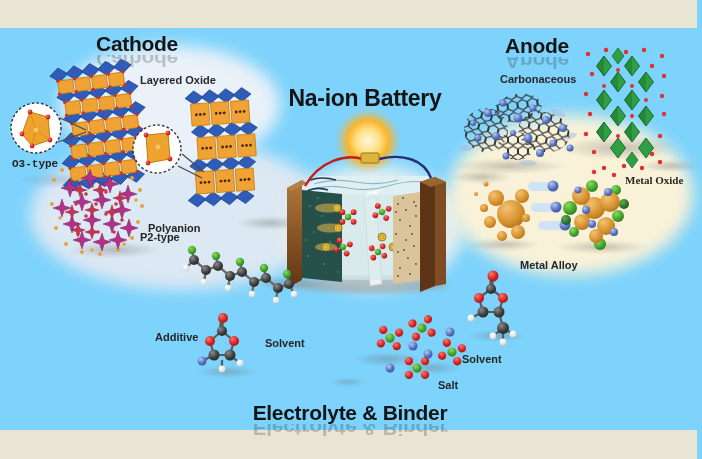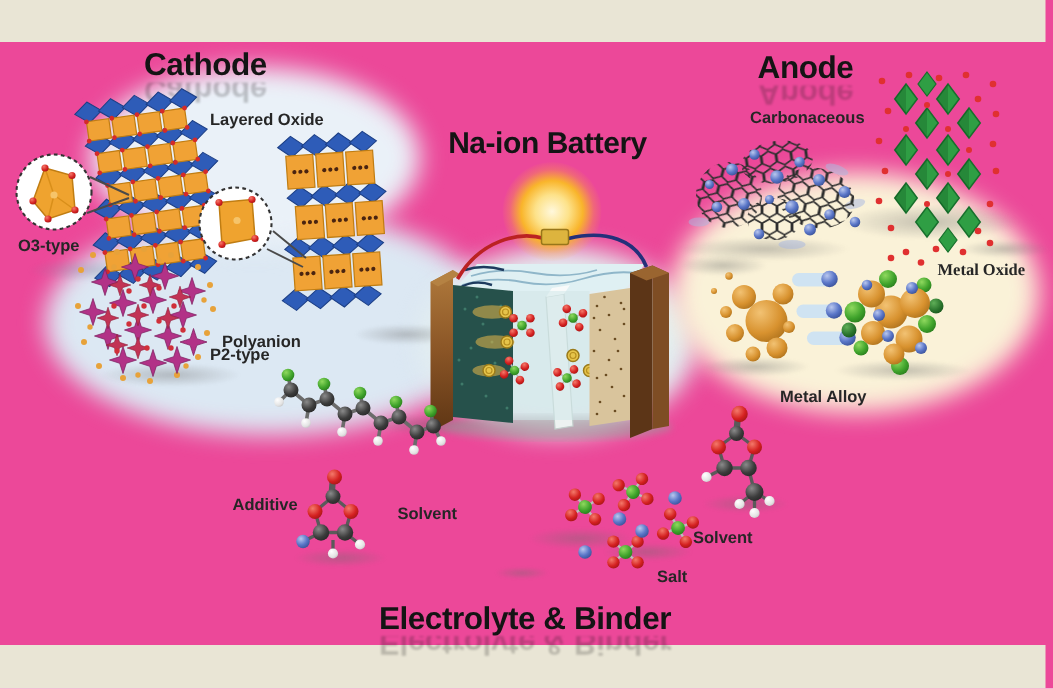--- a/index.html
+++ b/index.html
@@ -1,24 +1,24 @@
 <!DOCTYPE html>
 <html><head>
 <meta charset="utf-8">
 <style>
   html,body{margin:0;padding:0;background:#fff;}
-  .fig{position:relative;width:702px;height:459px;background:#ec4899;overflow:hidden;
+  .fig{position:relative;width:702px;height:459px;background:#7dd3fc;overflow:hidden;
        font-family:"Liberation Sans",sans-serif;}
   .band{position:absolute;background:#e9e5d5;}
   .tint{position:absolute;border-radius:50%;filter:blur(8px);}
   .smear{position:absolute;border-radius:50%;
          background:radial-gradient(ellipse at center, rgba(110,110,110,.38), rgba(110,110,110,0) 70%);
          filter:blur(1px);}
   .title{position:absolute;font-weight:bold;color:#141414;text-align:center;line-height:1.05;letter-spacing:-0.3px;}
-  .title-lg{font-size:20px;}
+  .title-lg{font-size:23px;}
   .title-md{font-size:21px;}
   .refl{transform:scaleY(-1);opacity:.22;filter:blur(0.7px);height:15px;overflow:hidden;}
   .label{position:absolute;font-weight:bold;font-size:11px;color:#262626;line-height:1.1;}
   .abs{position:absolute;overflow:visible;}
   .sun{position:absolute;border-radius:50%;
        background:radial-gradient(circle, #fff8dc 0%, #fde28a 24%, #f9b52b 44%, rgba(249,181,43,.28) 60%, rgba(249,181,43,0) 72%);}
 </style>
 </head>
 <body>
 
@@ -671,21 +671,21 @@
     <use href="#clo4g" transform="translate(63,60) scale(1.15)"></use>
     <g fill="url(#gNa)">
       <circle cx="59" cy="38" r="4.5"></circle>
         <circle cx="74" cy="46" r="4.5"></circle>
         <circle cx="96" cy="24" r="4.5"></circle>
         <circle cx="36" cy="60" r="4.5"></circle>
     </g>
   </svg>
 
   <div class="label" style="left:140px;top:74px;width:80px;">Layered Oxide</div>
-  <div class="label" style="left:12px;top:158px;width:60px;">O3-type</div>
+  <div class="label" style="left:12px;top:158px;width:60px;font-family:Liberation Mono, monospace;">O3-type</div>
   <div class="label" style="left:140px;top:183px;width:60px;margin-top:48px;">P2-type</div>
   <div class="label" style="left:148px;top:222px;width:64px;">Polyanion</div>
   <div class="label" style="left:500px;top:73px;width:90px;">Carbonaceous</div>
   <div class="label" style="left:625px;top:174px;width:76px;font-family:Liberation Serif, serif;">Metal Oxide</div>
   <div class="label" style="left:520px;top:259px;width:76px;">Metal Alloy</div>
   <div class="label" style="left:155px;top:331px;width:60px;">Additive</div>
   <div class="label" style="left:265px;top:337px;width:60px;">Solvent</div>
   <div class="label" style="left:462px;top:353px;width:56px;">Solvent</div>
   <div class="label" style="left:438px;top:379px;width:44px;">Salt</div>
 

